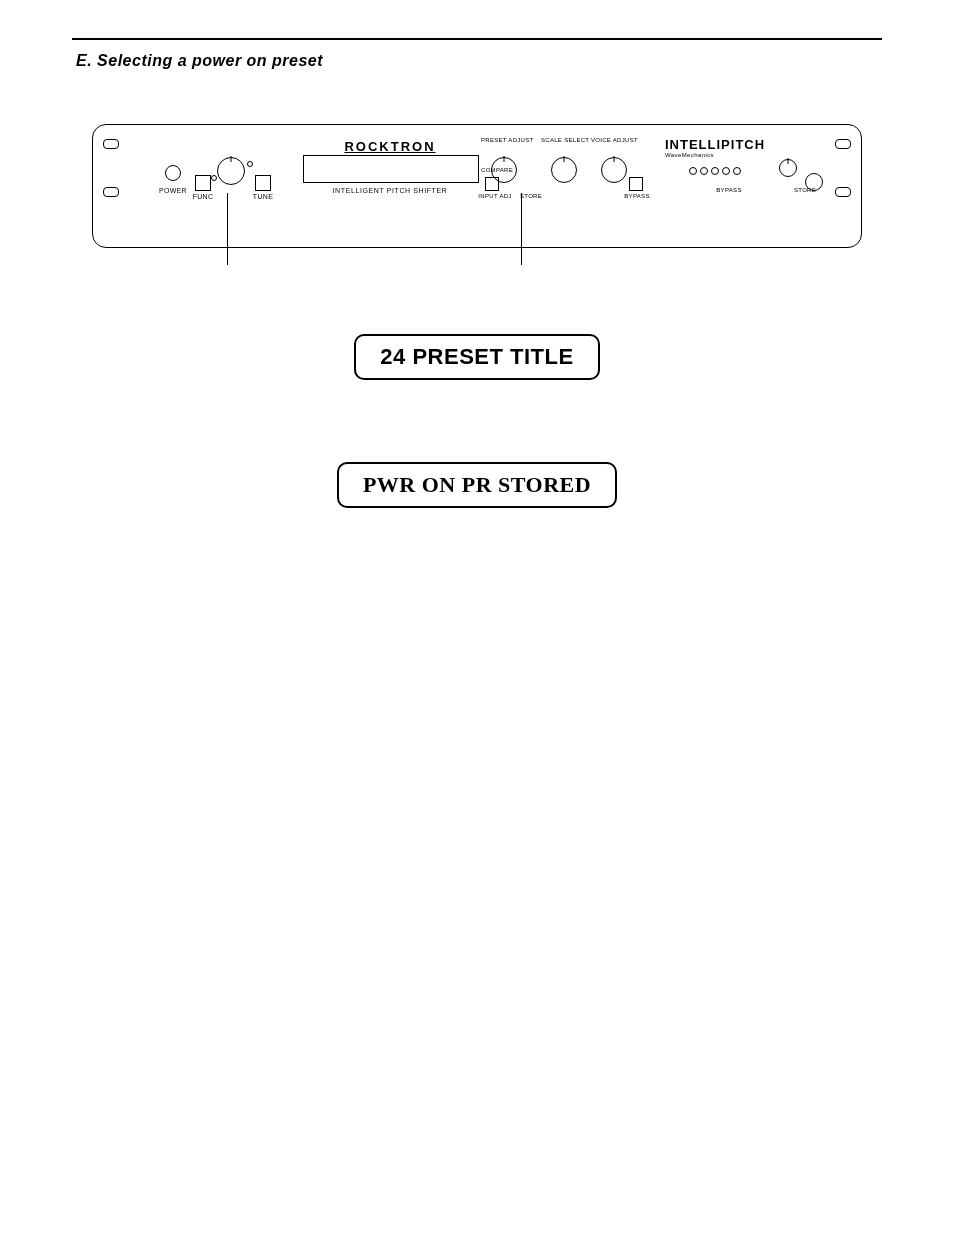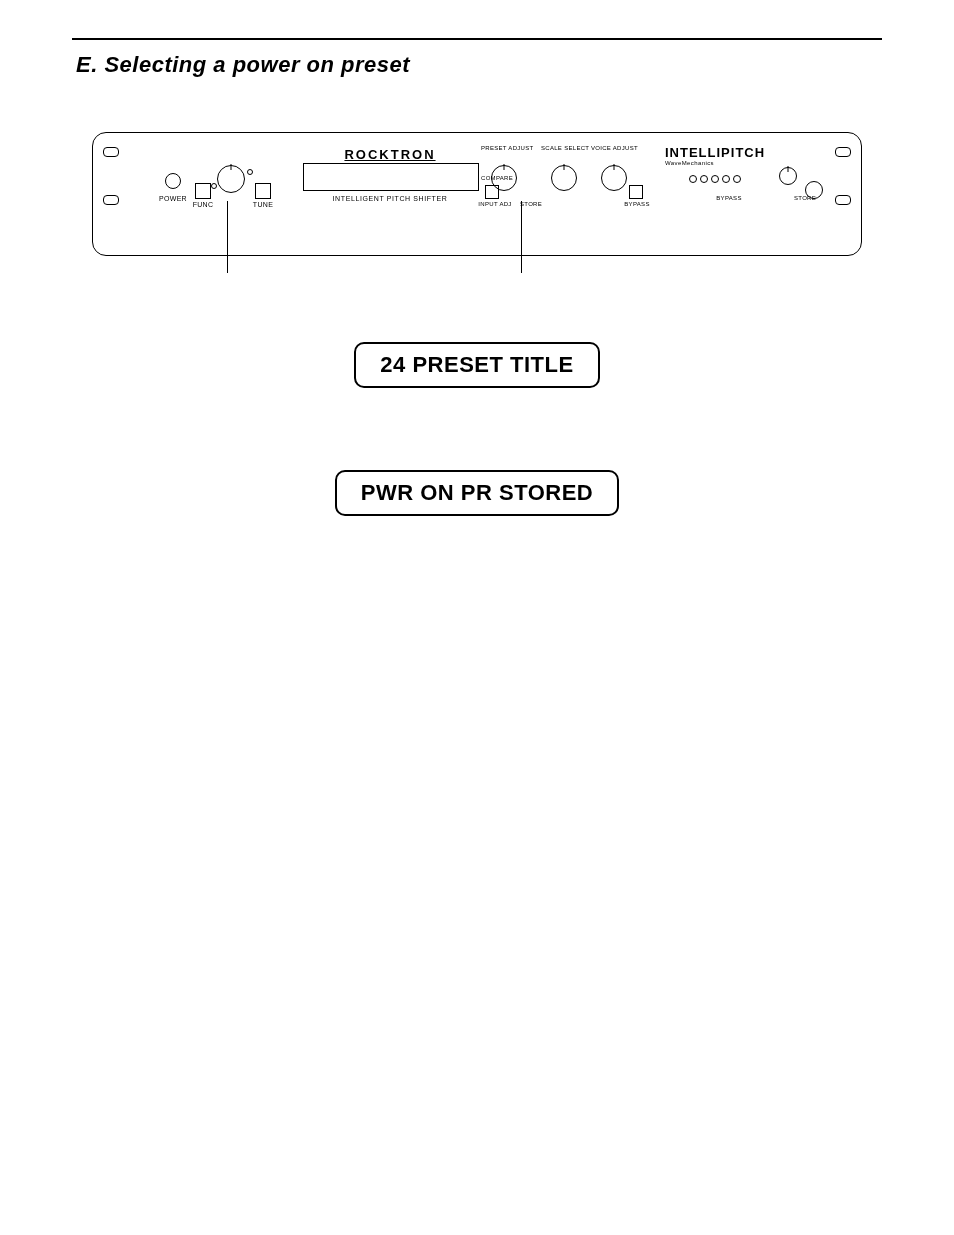--- a/index.html
+++ b/index.html
@@ -18,21 +18,21 @@
     padding: 38px 72px 0 72px;
   }
   .rule {
     border: none;
     border-top: 2px solid #000;
     margin: 0 0 12px 0;
   }
   .heading {
     font-weight: 900;
     font-style: italic;
-    font-size: 22px;
+    font-size: 16px;
     letter-spacing: 0.5px;
     margin: 0 0 28px 4px;
   }
 
   
   .panel-wrap {
     width: 770px;
     margin: 54px auto 0 auto;
   }
   .panel {
@@ -201,21 +201,21 @@
     padding: 8px 24px;
     font-family: "Arial Narrow", "Helvetica Neue Condensed", Arial, sans-serif;
     font-stretch: condensed;
     font-weight: 700;
     font-size: 22px;
     letter-spacing: 0.5px;
     min-width: 176px;
     text-align: left;
     box-sizing: border-box;
   }
-  .dbox.center { text-align: right; }
+  .dbox.center { text-align: right; font-family: Liberation Serif, serif; }
 
   .pgnum {
     position: absolute;
     bottom: 30px;
     width: 100%;
     left: 0;
     text-align: center;
     font-size: 14px;
   }
 </style>

